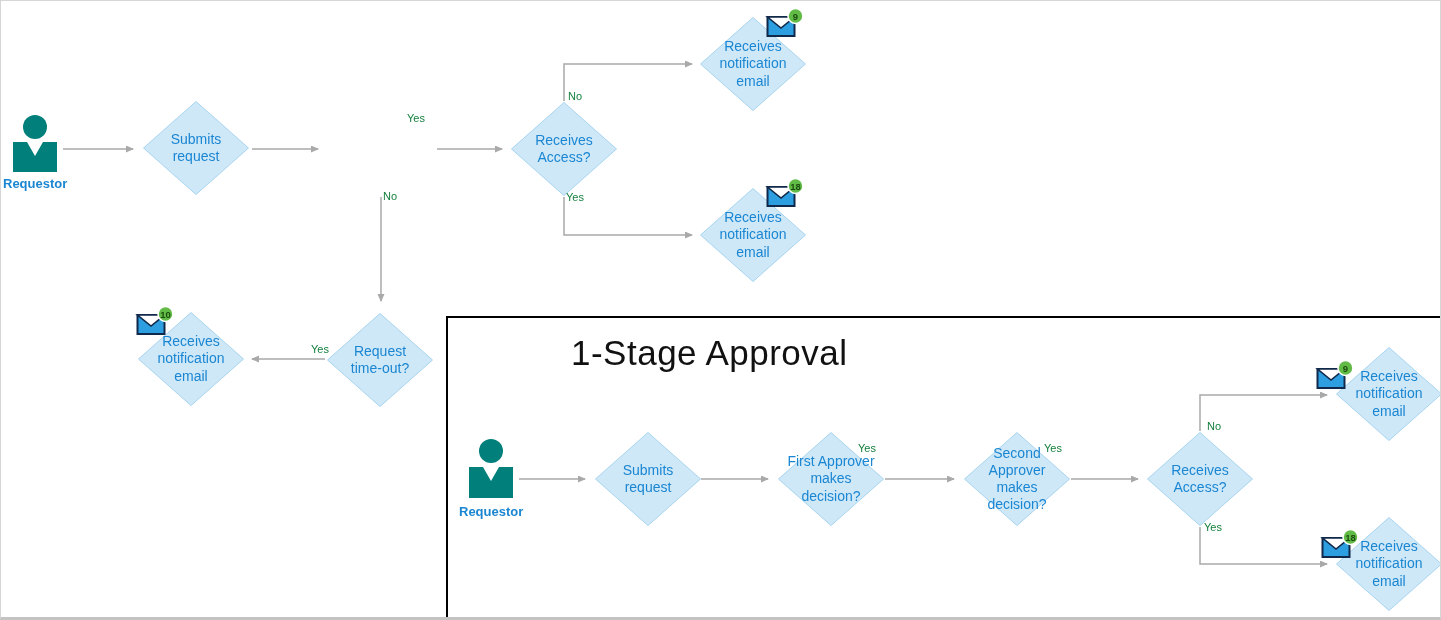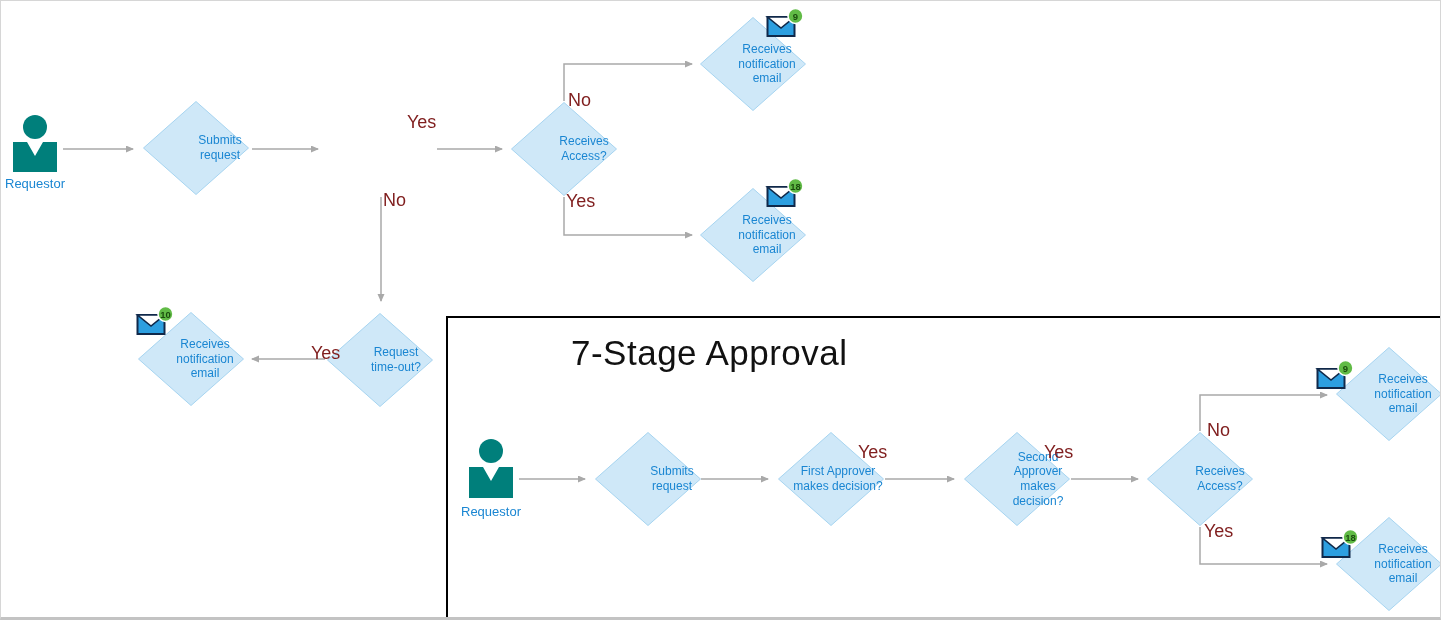--- a/index.html
+++ b/index.html
@@ -7,26 +7,26 @@
   .canvas {
     position:relative; width:1441px; height:620px; background:#ffffff;
     border:1px solid #d6d6d6; border-bottom:3px solid #c3c3c3;
     overflow:hidden; font-family:"Liberation Sans", sans-serif;
   }
   .connectors { position:absolute; left:0; top:0; width:1441px; height:620px; pointer-events:none; }
   .diamond { position:absolute; }
   .diamond .dshape { position:absolute; left:0; top:0; width:100%; height:100%; }
   .diamond polygon { fill:#cfe8f8; stroke:#a6d4f0; stroke-width:1; }
   .dlabel {
-    position:absolute; inset:0; display:flex; align-items:center; justify-content:flex-end;
-    text-align:center; color:#1a86d2; font-size:12px; line-height:1.22;
+    position:absolute; inset:0; display:flex; align-items:center; justify-content:center;
+    text-align:center; color:#1a86d2; font-size:14px; line-height:1.22;
   }
   .dlabel span { display:inline-block; }
-  .branch { position:absolute; color:#7f1d1d; font-size:18px; white-space:nowrap; }
-  .person-label { position:absolute; color:#1a86d2; font-size:13px; text-align:center; }
+  .branch { position:absolute; color:#15803d; font-size:11px; white-space:nowrap; }
+  .person-label { position:absolute; color:#1a86d2; font-size:13px; text-align:center;font-weight:bold; }
   .person-svg { position:absolute; }
   .mail { position:absolute; overflow:visible; }
   .mail .env { fill:#2d9fe0; stroke:#10294a; stroke-width:2; }
   .mail .flap { fill:#ffffff; stroke:#10294a; stroke-width:1.6; }
   .mail .ring { fill:#61bb46; stroke:#ffffff; stroke-width:1.6; }
   .mail .badge-num {
     fill:#1b4d0e; font-family:"Liberation Sans", sans-serif;
     font-size:9.5px; font-weight:bold; text-anchor:middle;
   }
   .stage-box {
@@ -38,21 +38,21 @@
     letter-spacing:0.5px; white-space:nowrap;
   }
   .person-fill { fill:#007f7b; }
 </style>
 </head>
 <body>
 
 <div class="canvas">
 
   <div class="stage-box"></div>
-  <div class="stage-title">7-Stage Approval</div>
+  <div class="stage-title">1-Stage Approval</div>
 
   <svg class="connectors">
     <defs>
       <marker id="arrow" markerWidth="9" markerHeight="8" refX="7" refY="3.5" orient="auto" markerUnits="userSpaceOnUse">
         <path d="M0,0 L8,3.5 L0,7 Z" fill="#a9a9a9"></path>
       </marker>
     </defs>
     <g stroke="#a9a9a9" stroke-width="1.5" fill="none">
       <path d="M62,148 H132" marker-end="url(#arrow)"></path>
       <path d="M251,148 H317" marker-end="url(#arrow)"></path>

